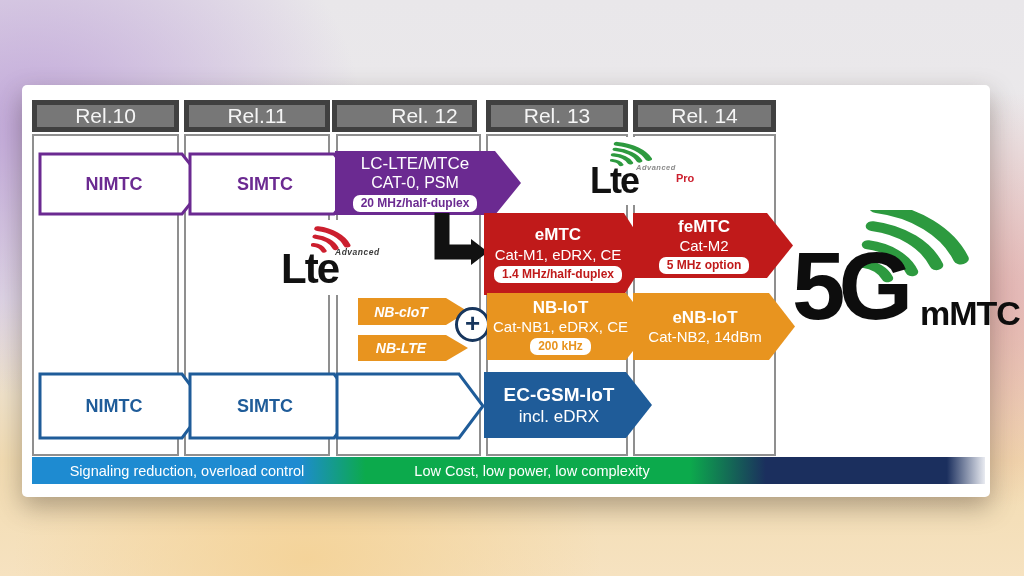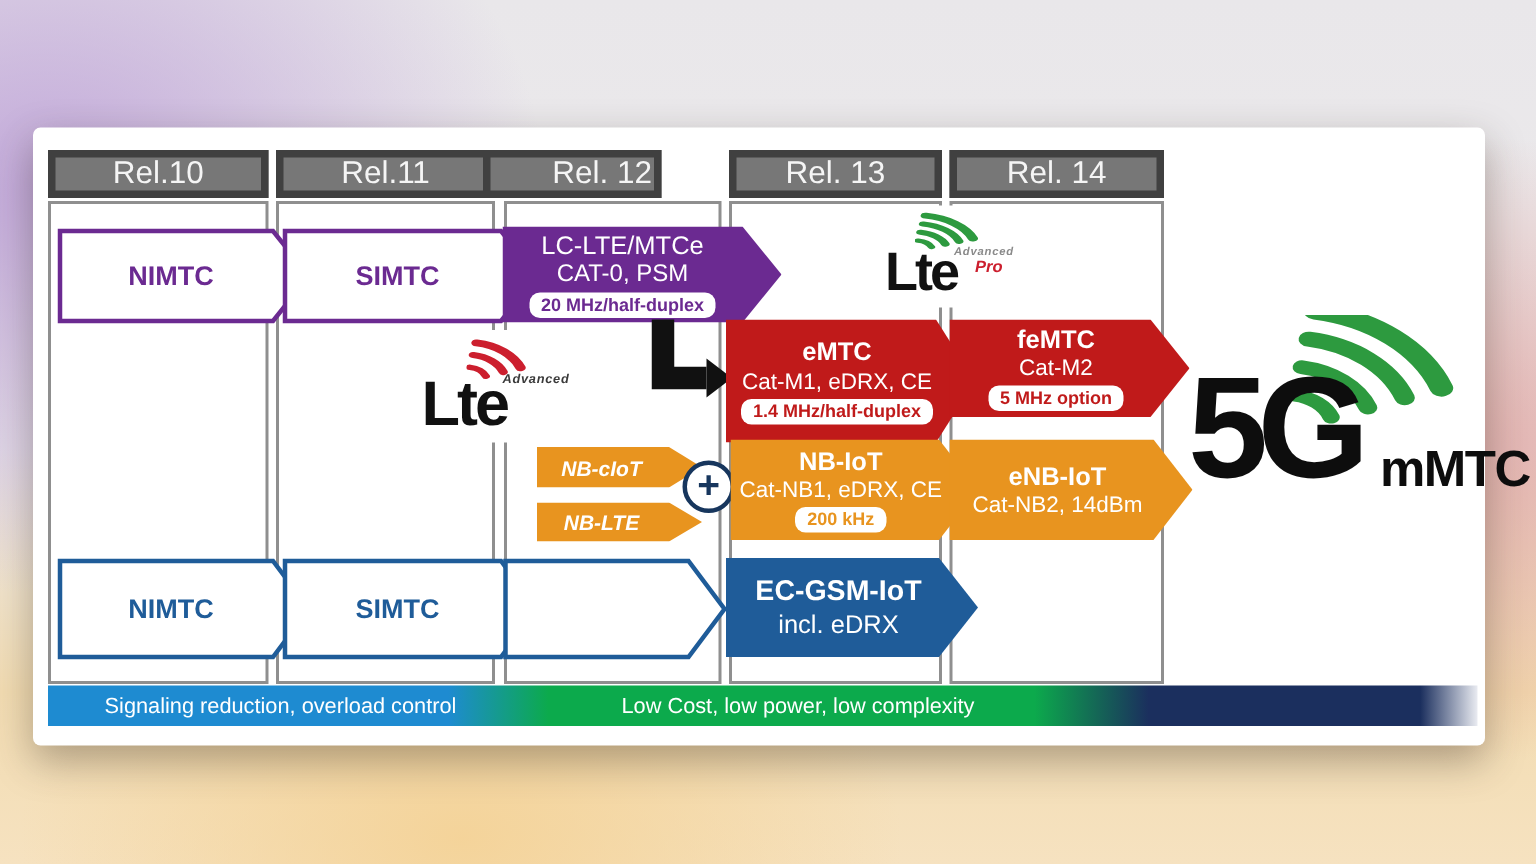--- a/index.html
+++ b/index.html
@@ -43,21 +43,21 @@
   .ribbon-label{color:#fff;font-style:italic;font-weight:bold;font-size:14px;}
   .plus-circle{
     position:absolute;width:35px;height:35px;border-radius:50%;
     background:#fff;border:3px solid #17365d;box-sizing:border-box;
     display:flex;align-items:center;justify-content:center;
     color:#17365d;font-size:26px;font-weight:bold;line-height:1;
   }
   .logo{position:absolute;background:#fff;}
   .lte-word{position:absolute;font-weight:800;color:#111;letter-spacing:-2px;line-height:1;}
   .logo-suffix{position:absolute;font-style:italic;font-weight:bold;color:#3a3a3a;letter-spacing:.5px;line-height:1;}
-  .logo-pro{position:absolute;font-style:italic;font-weight:800;color:#cc1f2e;line-height:1;}
+  .logo-pro{position:absolute;font-weight:800;color:#cc1f2e;line-height:1;margin-left:26px;}
   .fiveg-word{position:absolute;font-weight:800;color:#0d0d0d;letter-spacing:-7px;line-height:1;}
   .fiveg-suffix{position:absolute;font-weight:800;color:#0d0d0d;letter-spacing:-1px;line-height:1;}
   #footer-bar{
     position:absolute;left:10px;top:372px;width:953px;height:27px;
     background:linear-gradient(90deg,
       #1e8bd1 0%, #1e8bd1 28%, #0caa4c 35%, #0caa4c 69%,
       #1b2f5e 77%, #1b2f5e 96%, #e9ebf1 100%);
   }
   .footer-label{
     position:absolute;top:0;height:27px;display:flex;align-items:center;justify-content:center;
@@ -68,21 +68,21 @@
 <body>
 
 <div id="slide">
 
   <div class="col-header" style="left:10px;width:147px;">
       <span>Rel.10</span>
     </div>
   <div class="col-header" style="left:162px;width:146px;">
       <span>Rel.11</span>
     </div>
-  <div class="col-header" style="left:300px;width:119px;padding-left:40px;">
+  <div class="col-header" style="left:310px;width:145px;padding-left:40px;">
       <span>Rel. 12</span>
     </div>
   <div class="col-header" style="left:464px;width:142px;">
       <span>Rel. 13</span>
     </div>
   <div class="col-header" style="left:611px;width:143px;">
       <span>Rel. 14</span>
     </div>
 
   <div class="col-body" style="left:10px;width:147px;"></div>

